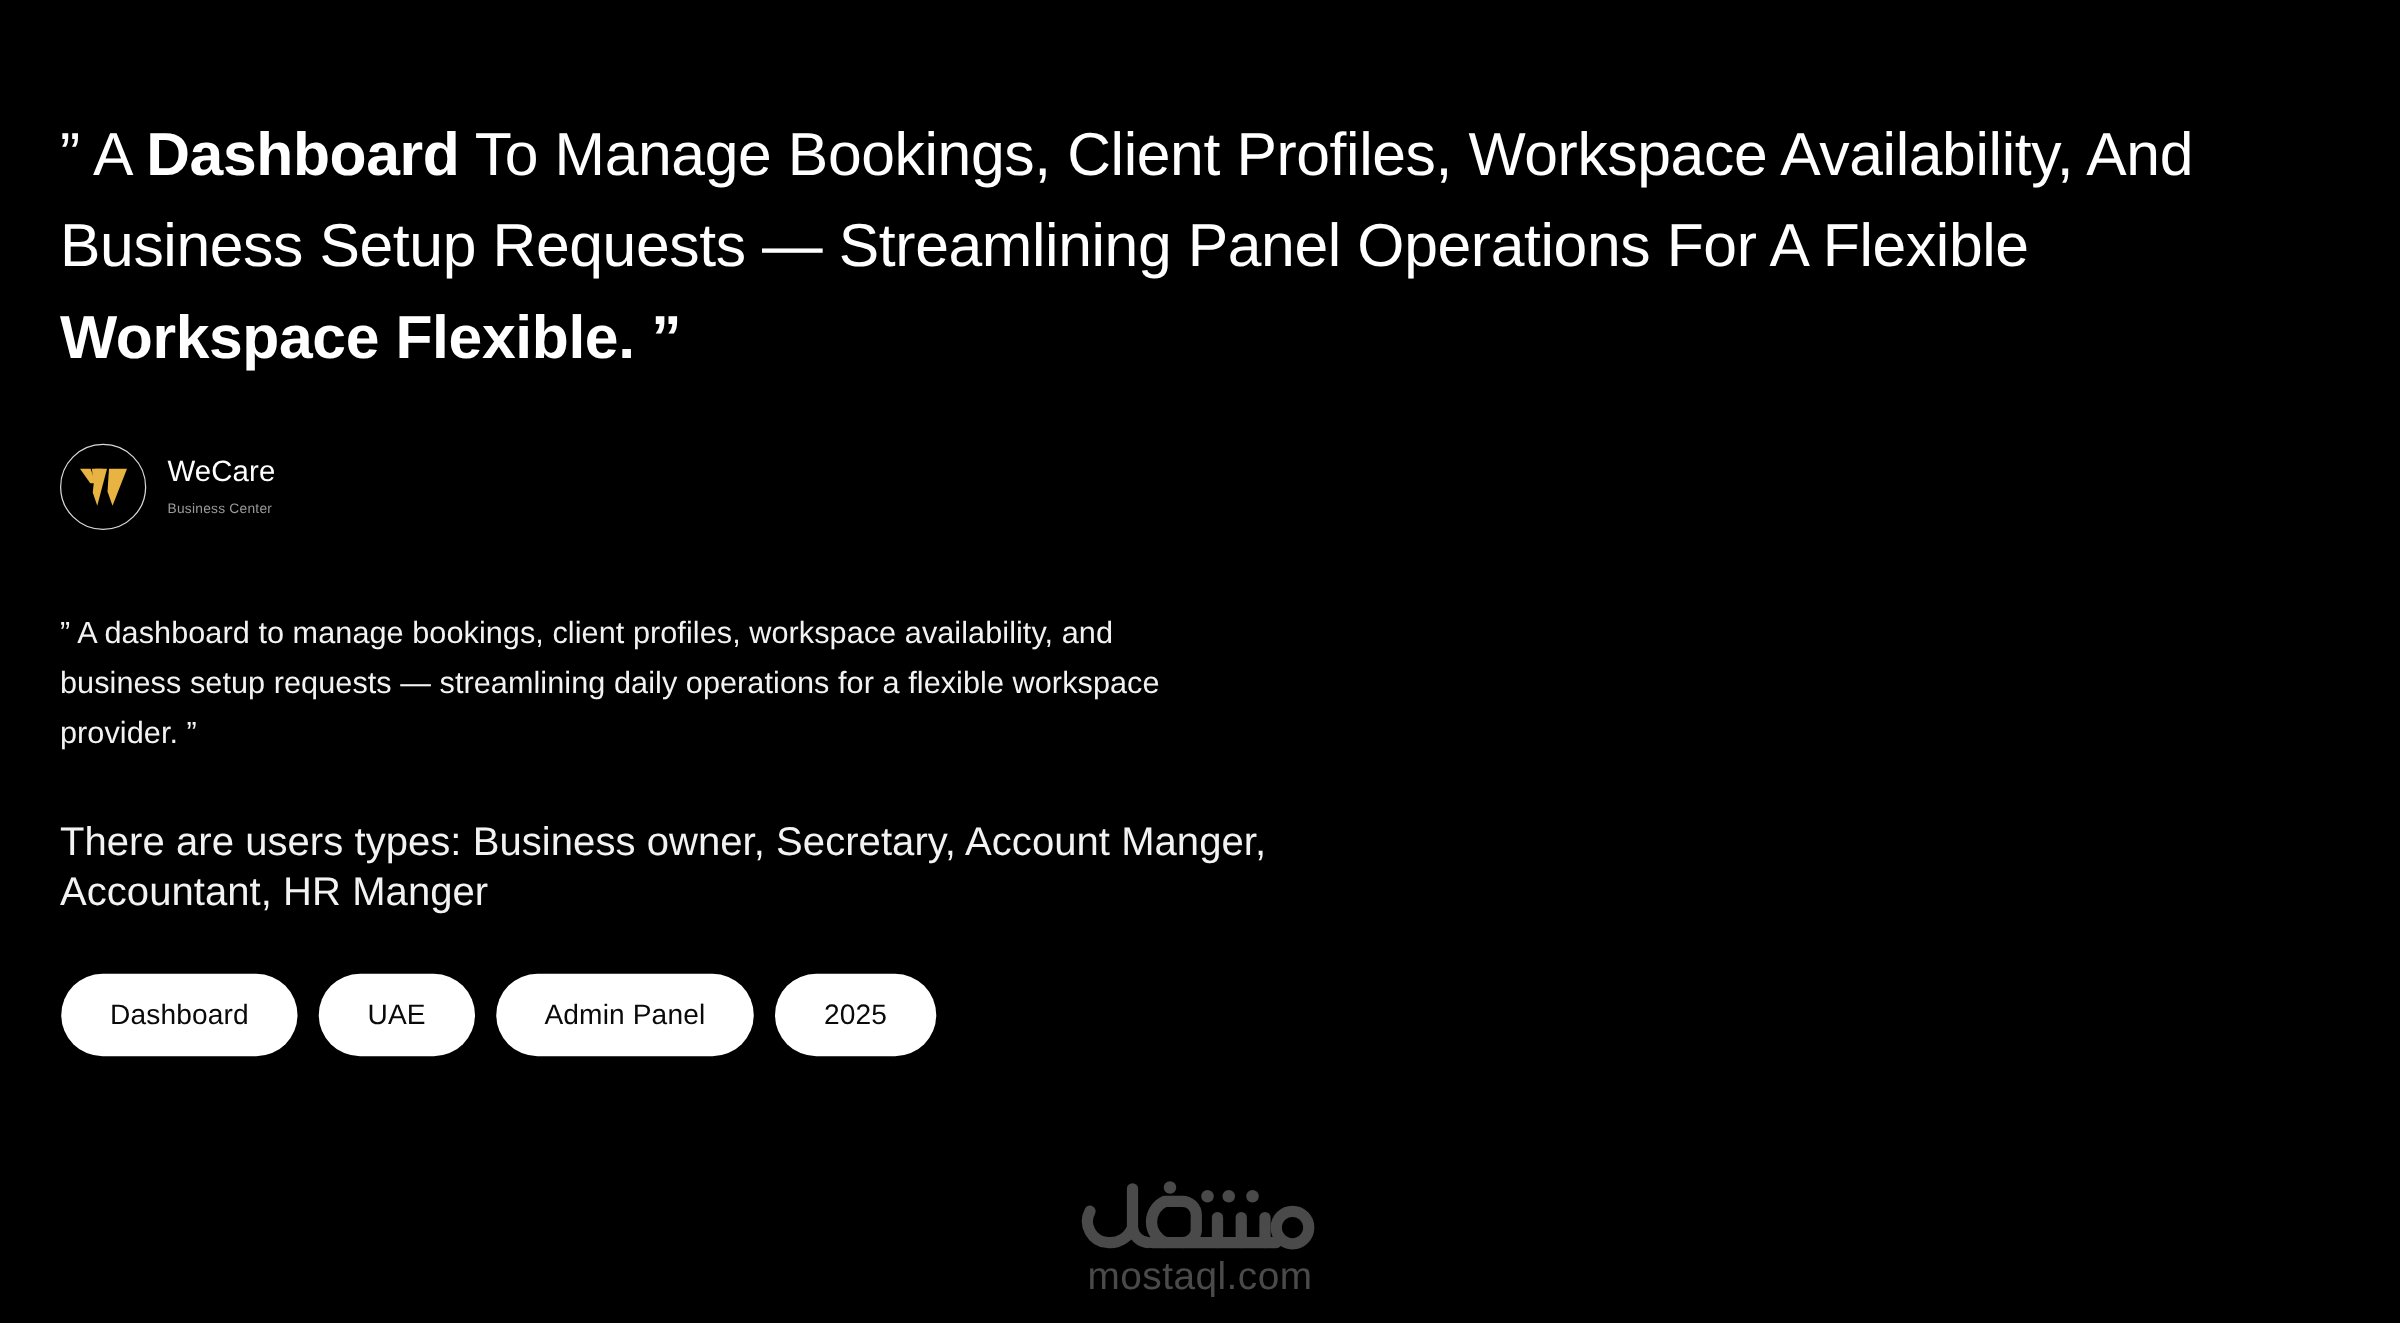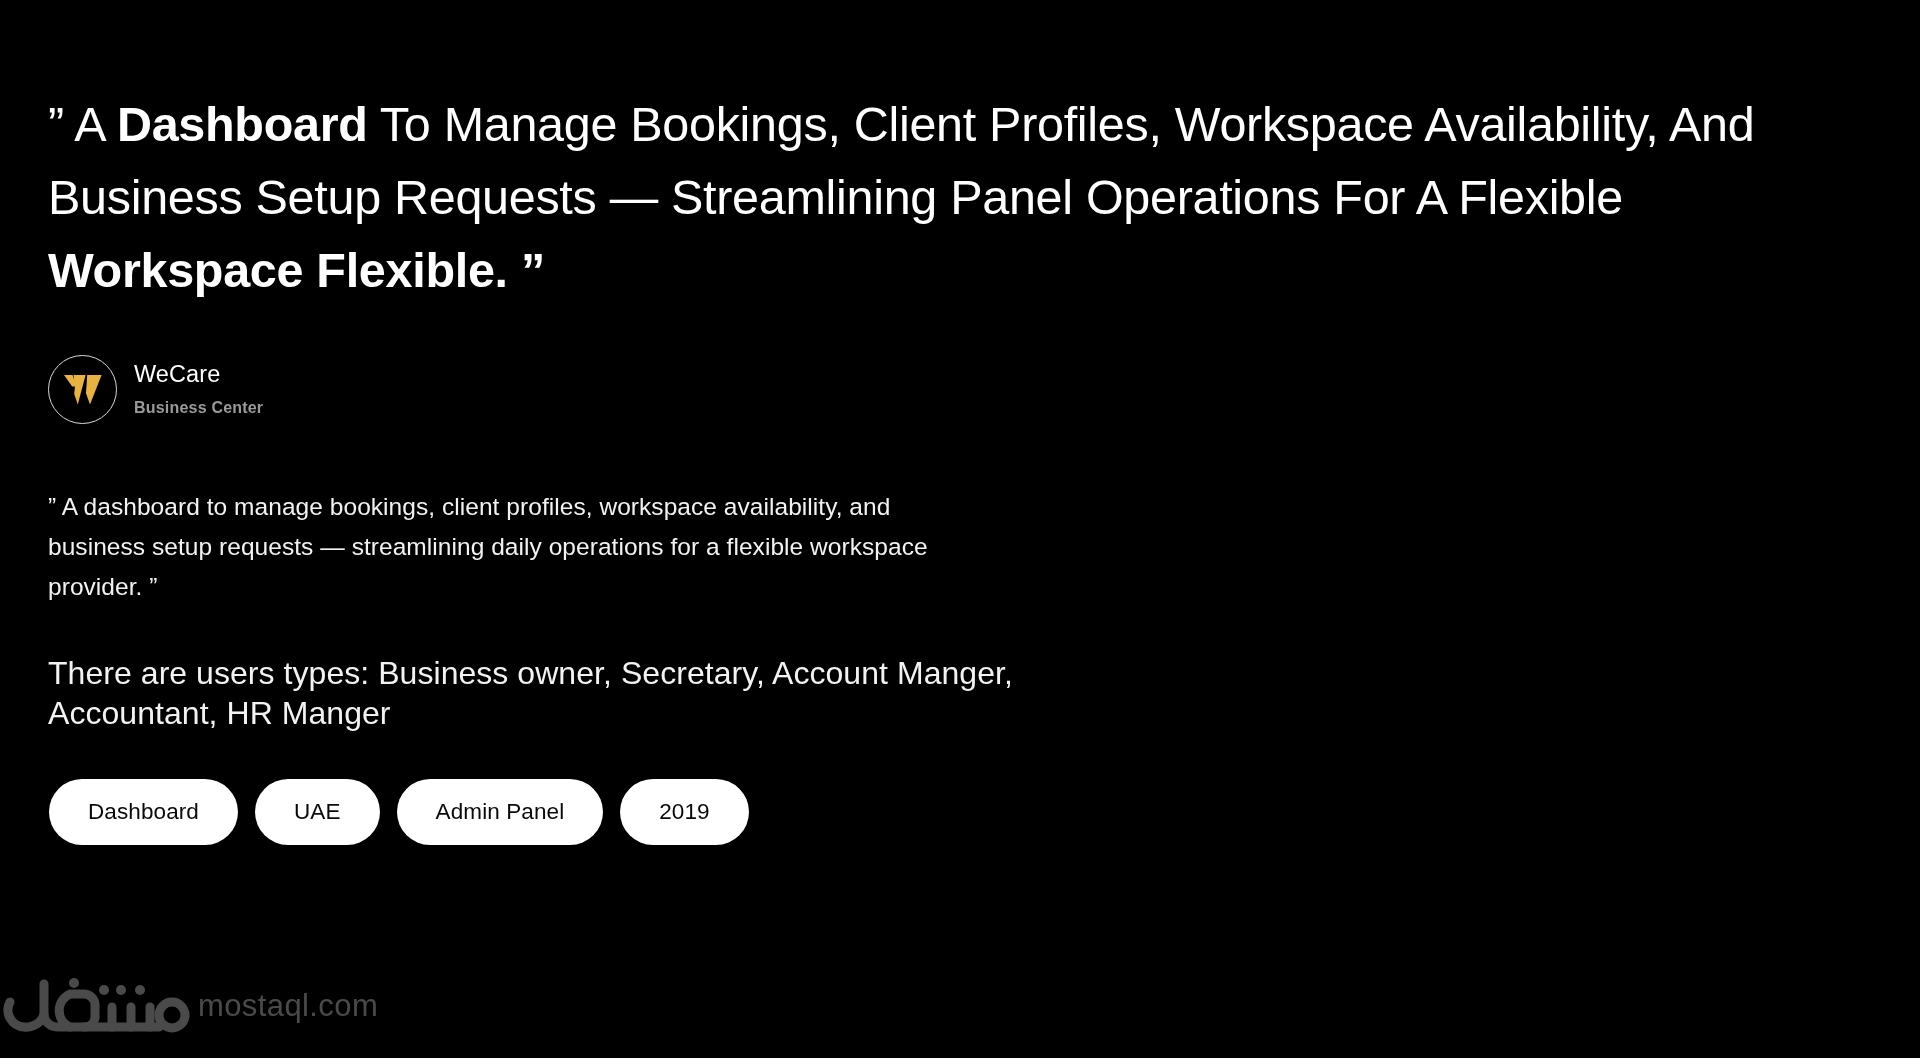--- a/index.html
+++ b/index.html
@@ -62,22 +62,22 @@
   .brand-mark svg { display: block; }
   .brand-text { display: flex; flex-direction: column; gap: 10px; }
   .brand-name {
     font-size: 23.5px;
     font-weight: 400;
     color: #ffffff;
     letter-spacing: 0.1px;
     line-height: 1.15;
   }
   .brand-sub {
-    font-size: 16px;
-    font-weight: 700;
+    font-size: 11px;
+    font-weight: 400;
     color: #9a9a9a;
     letter-spacing: 0.2px;
     line-height: 1.2;
   }
 
   
   .body-quote {
     position: absolute;
     left: 48px;
     top: 487px;
@@ -128,20 +128,21 @@
     cursor: pointer;
   }
 
   
   .watermark {
     position: absolute;
     left: 0;
     right: 0;
     bottom: 22px;
     display: flex;
+    flex-direction: column;
     align-items: center;
     gap: 2px;
     user-select: none;
   }
   .watermark-ar { display: block; }
   .watermark-latin {
     font-size: 31px;
     font-weight: 400;
     color: #4a4a4a;
     letter-spacing: 0.4px;
@@ -173,21 +174,21 @@
   </div>
 
   <p class="body-quote">” A dashboard to manage bookings, client profiles, workspace availability, and business setup requests — streamlining daily operations for a flexible workspace provider. ”</p>
 
   <p class="body-roles">There are users types: Business owner, Secretary, Account Manger, Accountant, HR Manger</p>
 
   <div class="tags">
     <button class="tag">Dashboard</button>
     <button class="tag">UAE</button>
     <button class="tag">Admin Panel</button>
-    <button class="tag">2019</button>
+    <button class="tag">2025</button>
   </div>
 
   <div class="watermark">
     <svg class="watermark-ar" width="196" height="62" viewBox="0 0 196 62" aria-hidden="true">
       <g fill="none" stroke="#4a4a4a" stroke-width="9" stroke-linecap="round" stroke-linejoin="round">
 
         <circle cx="172" cy="41" r="13"></circle>
 
         <path d="M159 53 L60 53"></path>
 

